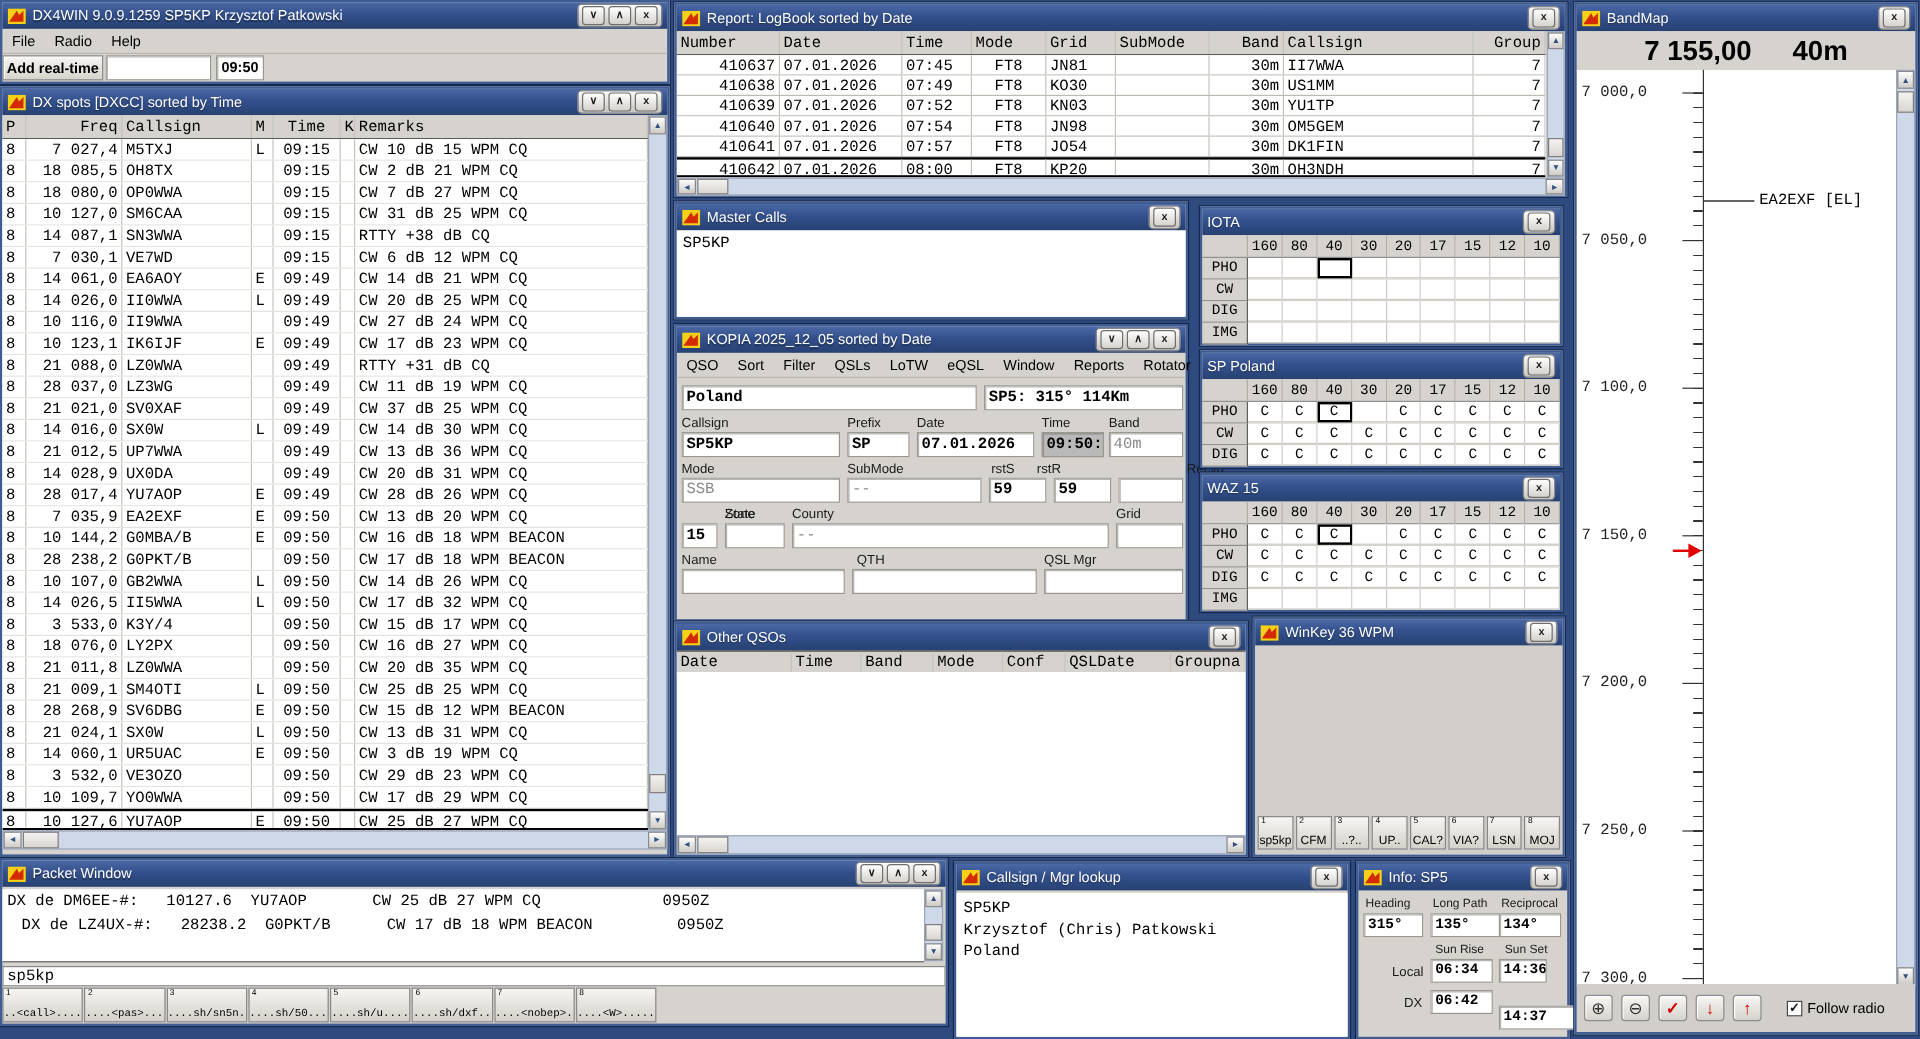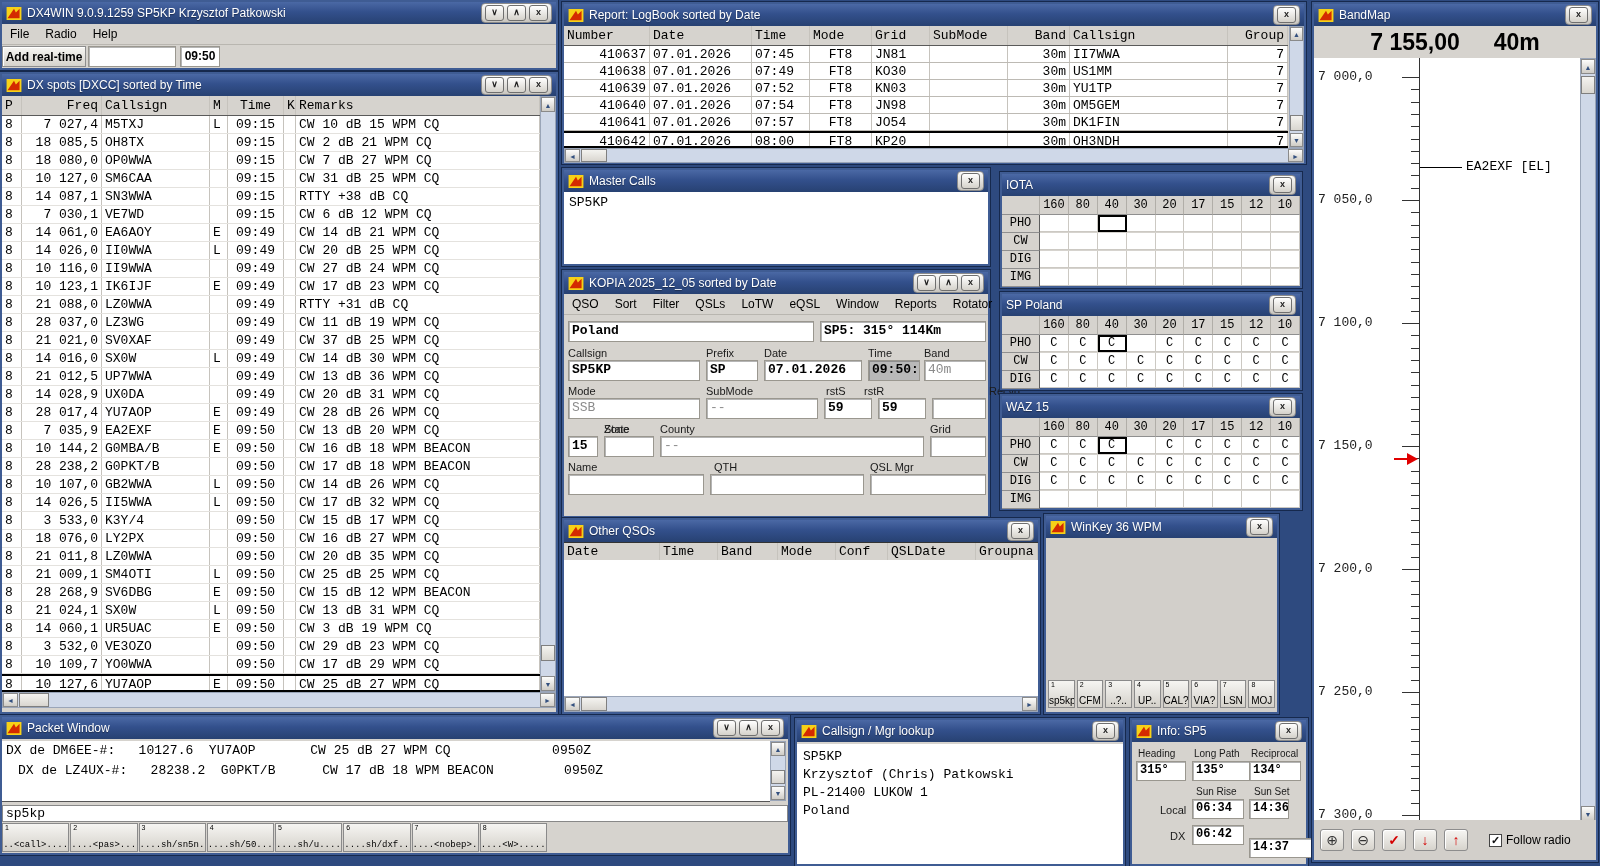--- a/index.html
+++ b/index.html
@@ -863,21 +863,21 @@
       <span class="cell">Groupna</span>
     </div>
     <div style="position:absolute;top:40px;left:0;right:0;height:136px;background:#fff;"></div>
     <div class="sb" style="left:0;bottom:0;width:474px;height:16px;">
       <span class="sbb" style="left:0;top:0;width:15px;height:14px;font-size:7px;line-height:14px;">◄</span>
       <span class="thumb" style="left:16px;top:0;width:26px;height:14px;"></span>
       <span class="sbb" style="right:0;top:0;width:15px;height:14px;font-size:7px;line-height:14px;">►</span>
     </div>
   </div>
 
-  <div class="win" style="left:1044px;top:514px;width:235px;height:200px;">
+  <div class="win" style="left:1044px;top:514px;width:260px;height:200px;">
     <div class="tb">
       <svg class="ico" viewBox="0 0 16 14">
           <rect width="16" height="14" fill="#f7d117"></rect>
           <path d="M1 12 8 2l2 4 4-4v10z" fill="#d42a00"></path>
         </svg>
       <span class="ttl">WinKey 36 WPM</span>
       <span class="btns">
           <span class="b">x</span>
         </span>
     </div>
@@ -1000,21 +1000,20 @@
           <path d="M1 12 8 2l2 4 4-4v10z" fill="#d42a00"></path>
         </svg>
       <span class="ttl">Callsign / Mgr lookup</span>
       <span class="btns">
           <span class="b">x</span>
         </span>
     </div>
     <div class="mono" style="position:absolute;top:24px;left:0;right:0;bottom:0;background:#fff;font-size:13px;line-height:18px;padding:4px 6px;">
       <div>SP5KP</div>
       <div>Krzysztof (Chris) Patkowski</div>
-      <div>PL-21400 LUKOW 1</div>
       <div>Poland</div>
     </div>
   </div>
 
   <div class="win" style="left:1130px;top:718px;width:178px;height:148px;">
     <div class="tb">
       <svg class="ico" viewBox="0 0 16 14">
           <rect width="16" height="14" fill="#f7d117"></rect>
           <path d="M1 12 8 2l2 4 4-4v10z" fill="#d42a00"></path>
         </svg>

